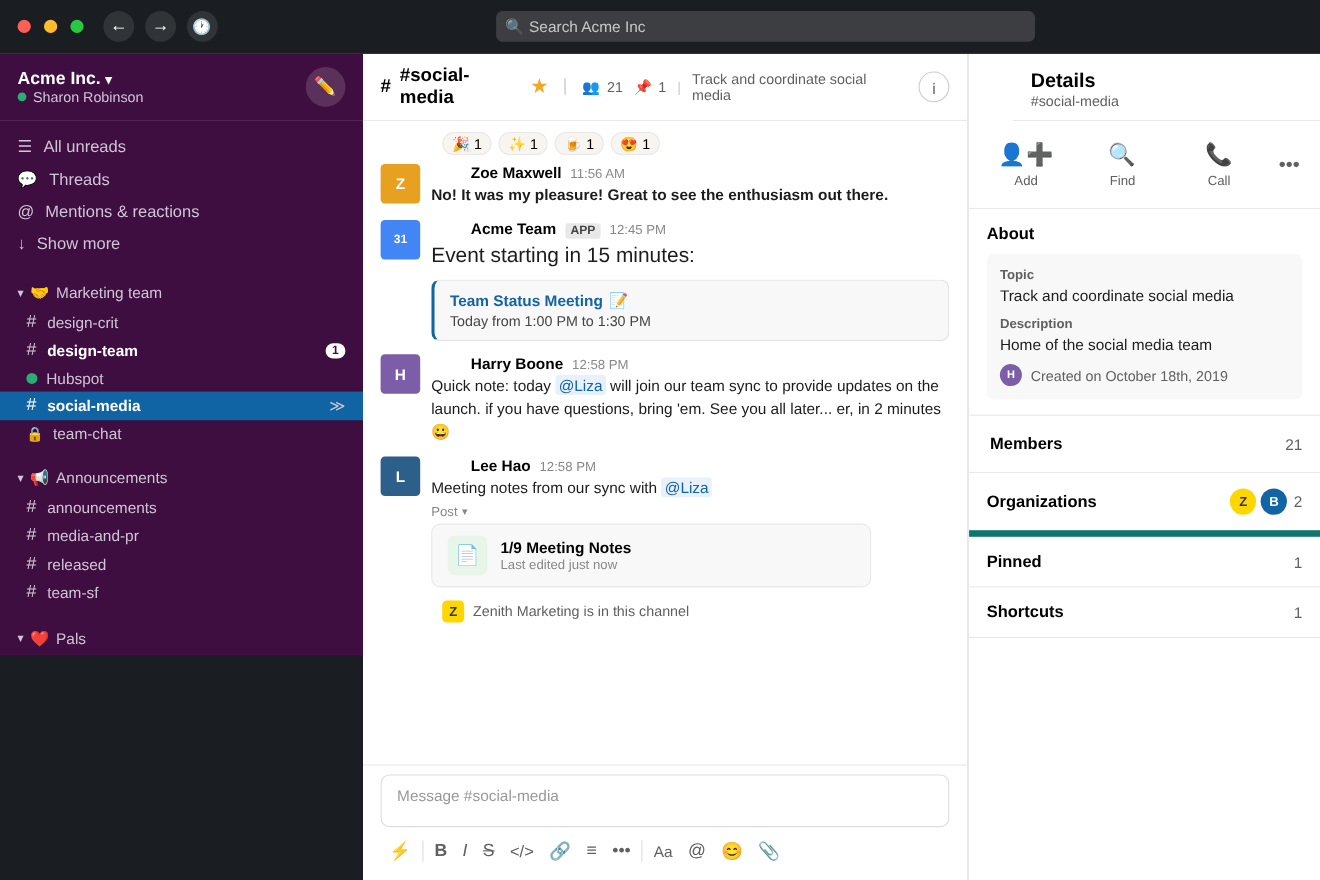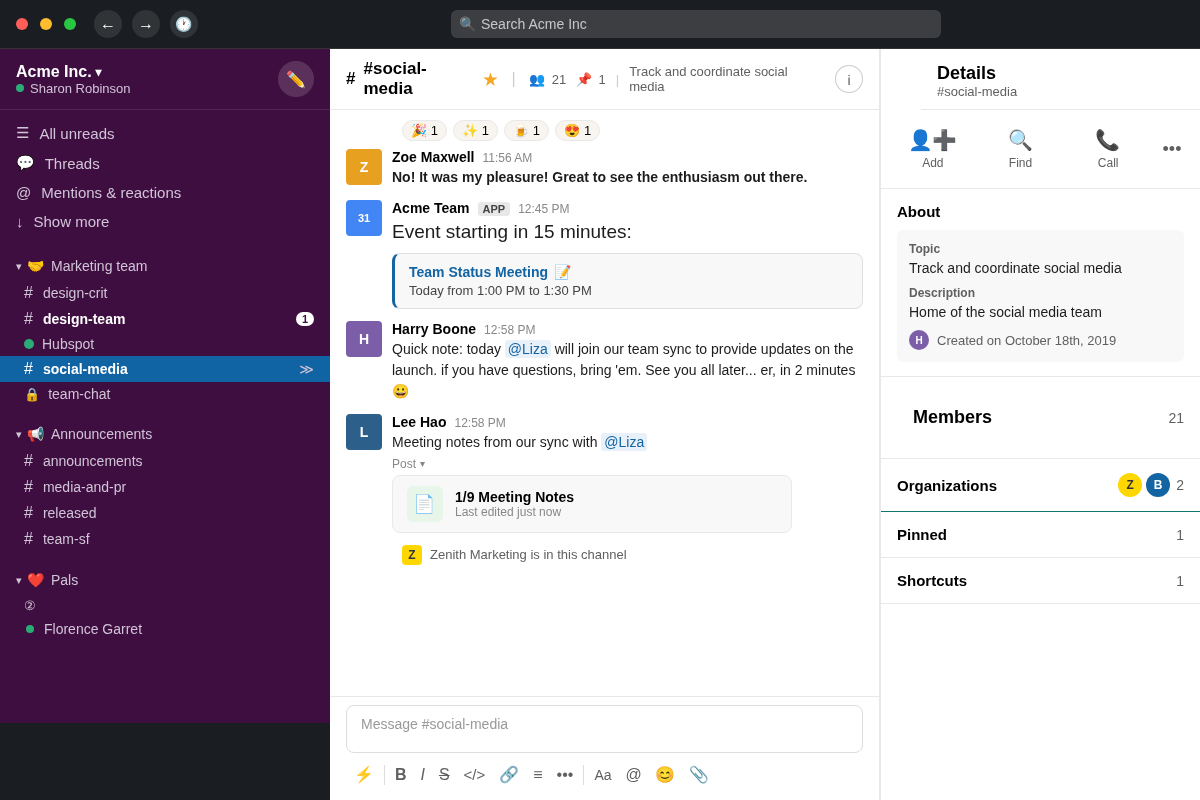--- a/index.html
+++ b/index.html
@@ -50,21 +50,21 @@
     .messages-area::-webkit-scrollbar { width: 6px; }
     .messages-area::-webkit-scrollbar-thumb { background: #ddd; border-radius: 3px; }
 
     .reaction-row { padding: 4px 16px 8px 72px; display: flex; gap: 8px; }
     .reaction { background: #f8f5f0; border: 1px solid #e8e8e8; border-radius: 20px; padding: 2px 8px; font-size: 13px; cursor: pointer; }
 
     .message { padding: 6px 16px; display: flex; gap: 12px; }
     .avatar { width: 36px; height: 36px; border-radius: 4px; flex-shrink: 0; display: flex; align-items: center; justify-content: center; font-size: 14px; font-weight: 700; color: #fff; overflow: hidden; }
     .msg-content { flex: 1; }
     .msg-header { display: flex; align-items: baseline; gap: 8px; margin-bottom: 2px; }
-    .msg-author { font-weight: 700; font-size: 14px; }
+    .msg-author { font-weight: 700; font-size: 14px; margin-left: 36px; }
     .msg-time { font-size: 12px; color: #888; }
     .msg-text { font-size: 14px; color: #1d1c1d; line-height: 1.5; }
     .mention { color: #1264a3; background: #e8f0f9; padding: 1px 3px; border-radius: 3px; cursor: pointer; }
 
     .event-card { background: #f8f8f8; border: 1px solid #e8e8e8; border-radius: 8px; padding: 10px 14px; margin-top: 6px; border-left: 3px solid #1264a3; }
     .event-title { color: #1264a3; font-weight: 600; font-size: 14px; display: flex; align-items: center; gap: 6px; }
     .event-time { font-size: 13px; color: #444; margin-top: 3px; }
 
     .post-label { font-size: 12px; color: #888; display: flex; align-items: center; gap: 4px; margin-top: 6px; cursor: pointer; }
     .file-card { background: #f8f8f8; border: 1px solid #e8e8e8; border-radius: 8px; padding: 10px 14px; margin-top: 4px; display: flex; align-items: center; gap: 12px; }
@@ -108,21 +108,21 @@
   <button class="nav-arrow">→</button>
   <button class="history-btn" style="color:#fff;background:rgba(255,255,255,0.1);border:none;width:28px;height:28px;border-radius:50%;cursor:pointer;display:flex;align-items:center;justify-content:center;font-size:14px;">🕐</button>
   <div class="search-bar" style="flex:1;max-width:490px;margin:0 auto;position:relative;">
     <span class="search-icon-pos" style="position:absolute;left:8px;top:50%;transform:translateY(-50%);color:rgba(255,255,255,0.6);font-size:14px;">🔍</span>
     <input class="search-input" style="width: 100%; padding: 6px 12px 6px 30px; border-radius: 6px; border: none; background: rgba(255, 255, 255, 0.15); color: rgb(255, 255, 255); font-size: 14px; outline: none;" placeholder="Search Acme Inc">
   </div>
 </div>
 
 <div style="position:absolute;top:49px;left:0;width:1200px;height:751px;display:flex;">
 
-  <div class="sidebar" style="width:330px;height:674px;">
+  <div class="sidebar" style="width:330px;height:547px;">
     <div class="sidebar-header" style="padding:12px 16px;display:flex;align-items:center;justify-content:space-between;border-bottom:1px solid rgba(255,255,255,0.1);">
       <div>
         <div class="workspace-name">
           <span>Acme Inc.</span>
           <span style="font-size:12px;">▾</span>
         </div>
         <div class="workspace-user">
           <span class="online-dot"></span>
           <span>Sharon Robinson</span>
         </div>
@@ -380,25 +380,25 @@
         <div class="detail-value" style="font-size:14px;color:#1d1c1d;">Home of the social media team</div>
 
         <div class="created-by" style="display:flex;align-items:center;gap:8px;font-size:13px;color:#616061;margin-top:10px;">
           <div class="tiny-avatar" style="width:20px;height:20px;border-radius:50%;background:#7b5ea7;display:flex;align-items:center;justify-content:center;color:#fff;font-size:10px;font-weight:700;flex-shrink:0;">H</div>
           <span>Created on October 18th, 2019</span>
         </div>
       </div>
     </div>
 
     <div class="detail-section" style="padding:14px 16px;border-bottom:1px solid #e8e8e8;display:flex;align-items:center;justify-content:space-between;cursor:pointer;">
-      <div class="detail-section-title" style="font-weight:700;font-size:18px;margin:16px;">Members</div>
+      <div class="detail-section-title" style="font-weight:700;font-size:15px;margin:3px;">Members</div>
       <span class="detail-count" style="color:#616061;font-size:14px;">21</span>
     </div>
 
-    <div class="detail-section" style="padding:14px 16px;border-bottom:1px solid #0f766e;display:flex;align-items:center;justify-content:space-between;cursor:pointer;">
+    <div class="detail-section" style="padding:14px 16px;border-bottom:6px solid #0f766e;display:flex;align-items:center;justify-content:space-between;cursor:pointer;">
       <div class="detail-section-title" style="font-weight:700;font-size:15px;margin:0;">Organizations</div>
       <div style="display:flex;align-items:center;gap:4px;">
         <div style="width:24px;height:24px;border-radius:50%;background:#ffd700;display:flex;align-items:center;justify-content:center;font-weight:700;font-size:12px;color:#333;">Z</div>
         <div style="width:24px;height:24px;border-radius:50%;background:#1264a3;display:flex;align-items:center;justify-content:center;font-weight:700;font-size:12px;color:#fff;">B</div>
         <span class="detail-count" style="color:#616061;font-size:14px;margin-left:2px;">2</span>
       </div>
     </div>
 
     <div class="detail-section" style="padding:14px 16px;border-bottom:1px solid #e8e8e8;display:flex;align-items:center;justify-content:space-between;cursor:pointer;">
       <div class="detail-section-title" style="font-weight:700;font-size:15px;margin:0;">Pinned</div>

